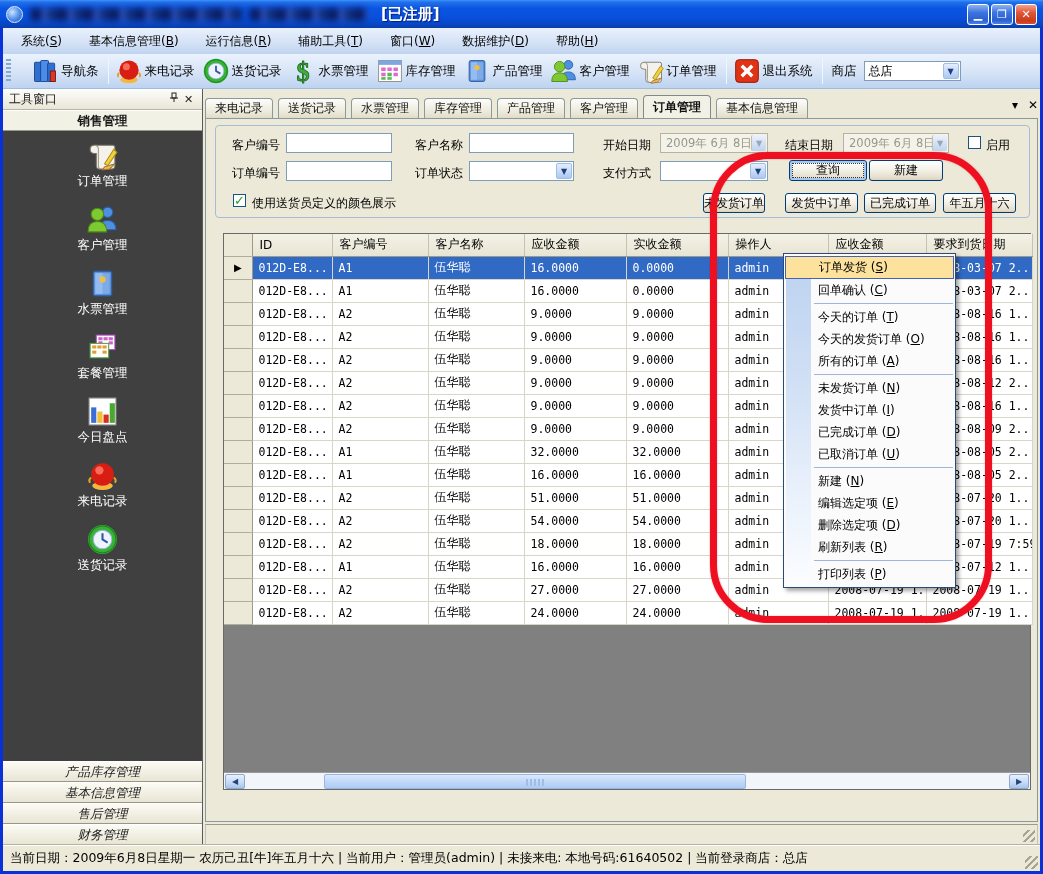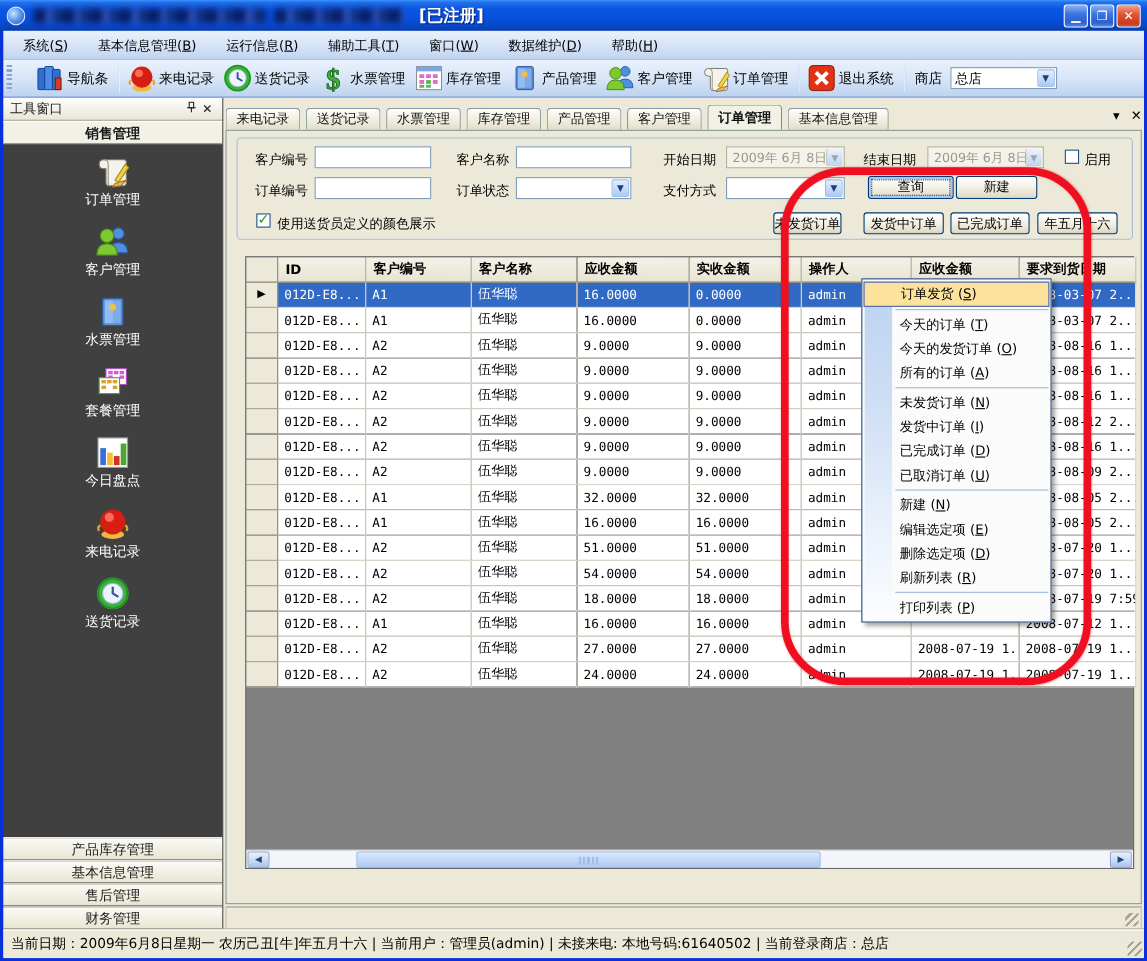--- a/index.html
+++ b/index.html
@@ -37,21 +37,21 @@
 
 .sidebar { position:absolute; left:3px; top:89px; width:200px; bottom:29px; background:#404040; border-right:1px solid #5a5a5a;}
 .sb-head { height:21px; background:linear-gradient(180deg,#FDFDFB,#E9E6D8); border-bottom:1px solid #b8b4a4; display:flex; align-items:center; padding:0 6px; font-size:12px; color:#202020;}
 .sb-head .ic { margin-left:auto; font-size:11px; color:#222; width:15px; text-align:center;}
 .sb-head .ic + .ic { margin-left:0; }
 .sb-group { height:21px; background:#F2F1E5; border-top:1px solid #fff; border-bottom:1px solid #9a9889; text-align:center; line-height:20px; font-weight:bold; font-size:12.5px; color:#1a1a1a;}
 .sb-body { position:absolute; top:42px; bottom:85px; left:0; right:0; overflow:hidden;}
 .sb-item { width:100%; display:flex; flex-direction:column; align-items:center; margin-top:13px;}
 .sb-item:first-child { margin-top:8px; }
 .sb-item .lbl { color:#fff; font-size:12.5px; margin-top:1px; }
-.sb-bottom { position:absolute; left:0; right:0; bottom:0; }
+.sb-bottom { position:absolute; left:0; right:0; bottom:0;font-style:italic; }
 .sb-btn { height:21px; background:linear-gradient(180deg,#FCFBF4,#E8E5D4); border-top:1px solid #fff; border-bottom:1px solid #98958a; text-align:center; line-height:20px; font-size:12.5px; color:#1a1a1a;}
 
 .content { position:absolute; left:203px; top:89px; right:3px; bottom:29px; background:#ECE9D8; }
 .tabstrip { position:absolute; left:2px; right:2px; top:6px; height:23px; display:flex; align-items:flex-end; }
 .tab { height:20px; line-height:19px; padding:0 9px; margin-right:5px; font-size:12px; color:#111;
   background:linear-gradient(180deg,#FDFDFB,#ECE9DA 70%,#E0DCC8); border:1px solid #8a9a9c; border-bottom:none;
   border-radius:4px 4px 0 0; }
 .tab.active { height:23px; line-height:22px; font-weight:bold; background:#F2F1E5; border-color:#7c8c8e; }
 .tabicons { margin-left:auto; display:flex; gap:10px; align-items:center; padding-bottom:6px; font-size:12px; color:#000; }
 .page { position:absolute; left:2px; right:2px; top:29px; bottom:23px; background:#ECE9D8; border:1px solid #8a9a9c; }
@@ -61,21 +61,21 @@
 .inp { position:absolute; background:#fff; border:1px solid #7F9DB9; height:20px; font-size:12px; padding:2px 4px; }
 .dcombo { position:absolute; height:20px; background:#F4F3EA; border:1px solid #B5B2A2; color:#9a978a; font-size:11.5px; display:flex; align-items:center; padding-left:5px;}
 .dcombo .arr { position:absolute; right:1px; top:1px; bottom:1px; width:15px; background:linear-gradient(180deg,#EDF3FC,#D4E2F6 50%,#BFD4EE); border-left:1px solid #c2bfae; color:#9aa6b8; font-size:8px; text-align:center; line-height:17px; border-radius:2px;}
 .ck { position:absolute; width:13px; height:13px; background:#fff; border:1px solid #1C5180; }
 .ck.checked::after { content:"✓"; position:absolute; left:0px; top:-2px; color:#21A121; font-size:13px; font-weight:bold;}
 .xbtn { position:absolute; background:linear-gradient(180deg,#FFFFFF,#F4F2E8 45%,#E3DDCB 90%,#D8D0BE); border:1px solid #003C74; border-radius:3px; text-align:center; font-size:12px; color:#000; }
 .xbtn.focus { box-shadow:0 0 0 2px #A8C7F0 inset; outline:1px dotted #333; outline-offset:-4px; }
 
 .gridwrap { position:absolute; left:17px; width:808px; top:114px; height:557px; background:#808080; border:1px solid #696969; }
 table.grid { border-collapse:collapse; table-layout:fixed; width:808px; }
-table.grid th { height:22px; background:linear-gradient(180deg,#F4F2E6,#E8E4D4); border-right:1px solid #c6c2b2; border-bottom:1px solid #9c9a8c; font-weight:bold; font-size:12px; text-align:left; padding:0 0 0 7px; white-space:nowrap; overflow:hidden; color:#000;margin-left:19px;}
+table.grid th { height:22px; background:linear-gradient(180deg,#F4F2E6,#E8E4D4); border-right:1px solid #c6c2b2; border-bottom:1px solid #9c9a8c; font-weight:normal; font-size:12px; text-align:left; padding:0 0 0 7px; white-space:nowrap; overflow:hidden; color:#000;margin-left:19px;}
 table.grid td { height:23px; background:#fff; border-right:1px solid #d9d5c9; border-bottom:1px solid #d9d5c9; font-size:12px; padding:0 0 0 6px; white-space:nowrap; overflow:hidden; color:#000;}
 table.grid td.mono { font-family:"DejaVu Sans Mono","Liberation Mono",monospace; font-size:11.5px; }
 table.grid th.corner, table.grid td.rowsel { background:#ECE9D8; border-right:1px solid #9c9a8c; border-bottom:1px solid #b0ad9e; padding:0; }
 table.grid tr.sel td { background:#316AC5; color:#fff; }
 table.grid tr.sel td.rowsel { background:#ECE9D8; color:#000; text-align:center; font-size:10px;}
 
 .hscroll { position:absolute; left:0; right:0; bottom:0; height:17px; background:#F2F5FA; border-top:1px solid #9a9a9a; }
 .harrow { position:absolute; top:1px; width:20px; height:15px; background:linear-gradient(180deg,#E8F0FC,#C6D9F6 60%,#A8C4EC); border:1px solid #8FA8CE; border-radius:2px; color:#23457e; font-size:8px; text-align:center; line-height:14px;}
 .hthumb { position:absolute; left:100px; width:422px; top:1px; height:15px; background:linear-gradient(180deg,#DCE9FC,#C2D8F8 50%,#AECBF4); border:1px solid #98B6E4; border-radius:2px; }
 .hthumb::after{ content:""; position:absolute; left:50%; top:4px; width:18px; height:7px; margin-left:-9px; background:repeating-linear-gradient(90deg,#9ebde8 0 2px,transparent 2px 4px);}
@@ -604,20 +604,21 @@
         <div class="grip"></div>
       </div>
   </div>
   <div class="statusbar">
     <span>当前日期：2009年6月8日星期一  农历己丑[牛]年五月十六 | 当前用户：管理员(admin) | 未接来电: 本地号码:61640502 | 当前登录商店：总店</span>
     <div class="grip"></div>
   </div>
   <div class="ctxmenu" id="ctxmenu">
     <div class="strip"></div>
   <div class="mi hl">订单发货 (<u>S</u>)</div>
+      <div class="mi">回单确认 (<u>C</u>)</div>
       <div class="msep"></div>
       <div class="mi">今天的订单 (<u>T</u>)</div>
       <div class="mi">今天的发货订单 (<u>O</u>)</div>
       <div class="mi">所有的订单 (<u>A</u>)</div>
       <div class="msep"></div>
       <div class="mi">未发货订单 (<u>N</u>)</div>
       <div class="mi">发货中订单 (<u>I</u>)</div>
       <div class="mi">已完成订单 (<u>D</u>)</div>
       <div class="mi">已取消订单 (<u>U</u>)</div>
       <div class="msep"></div>

